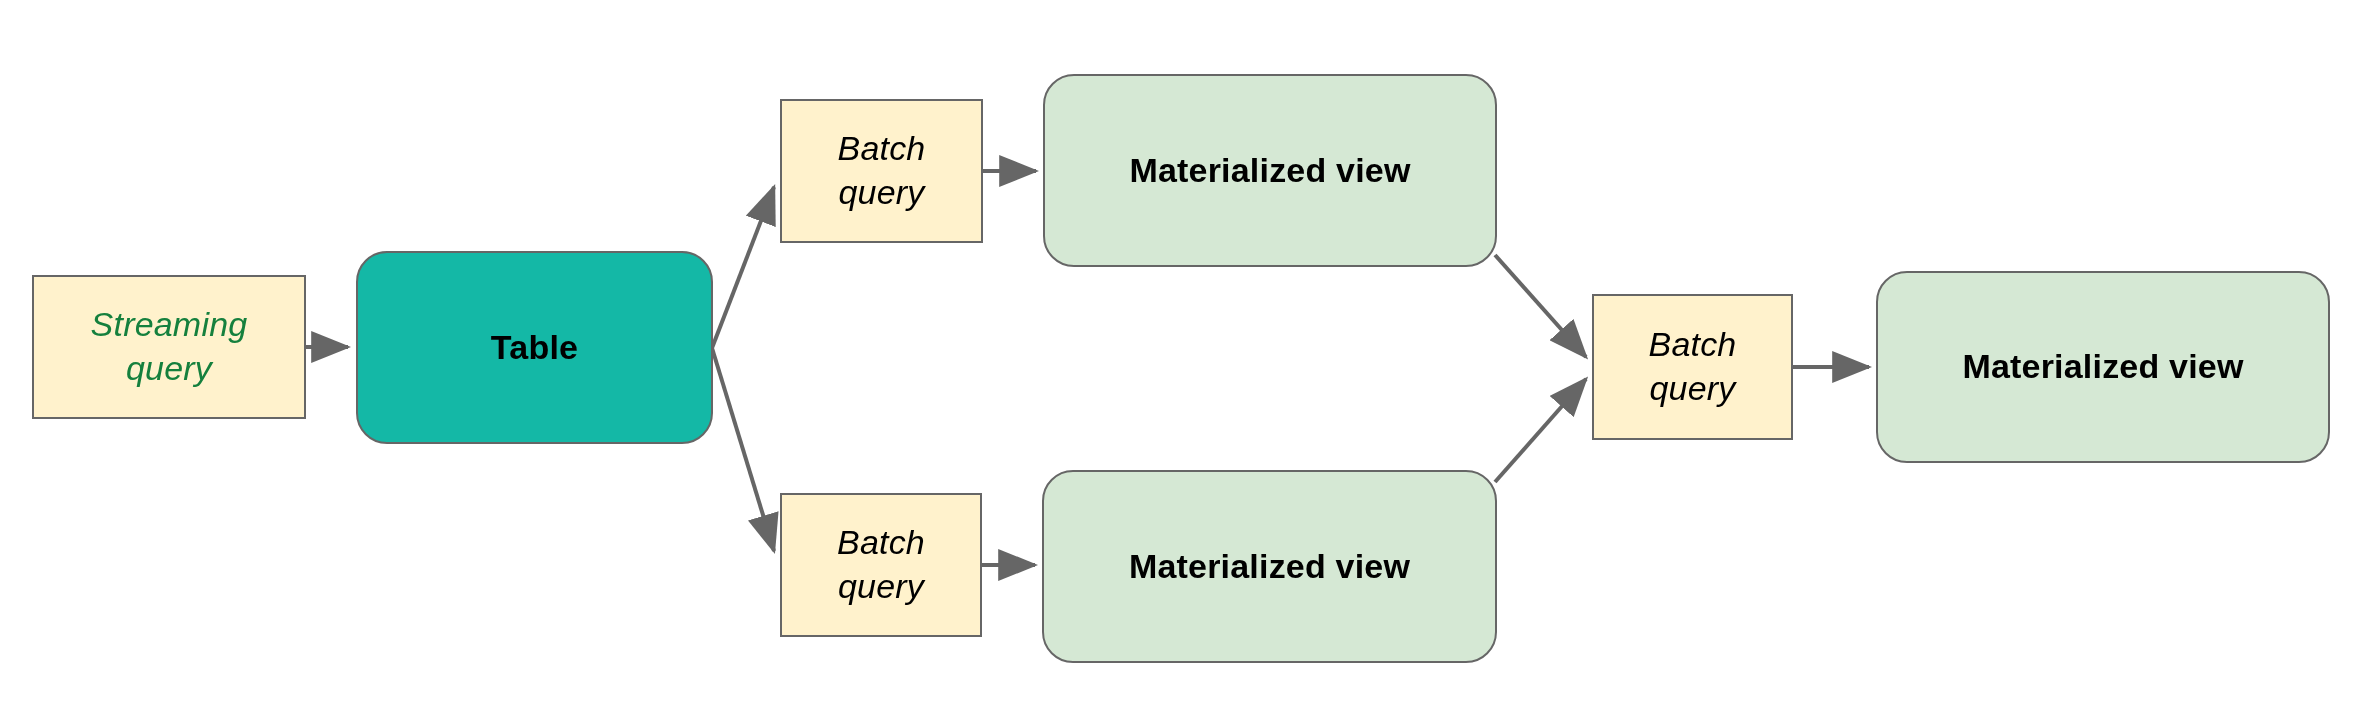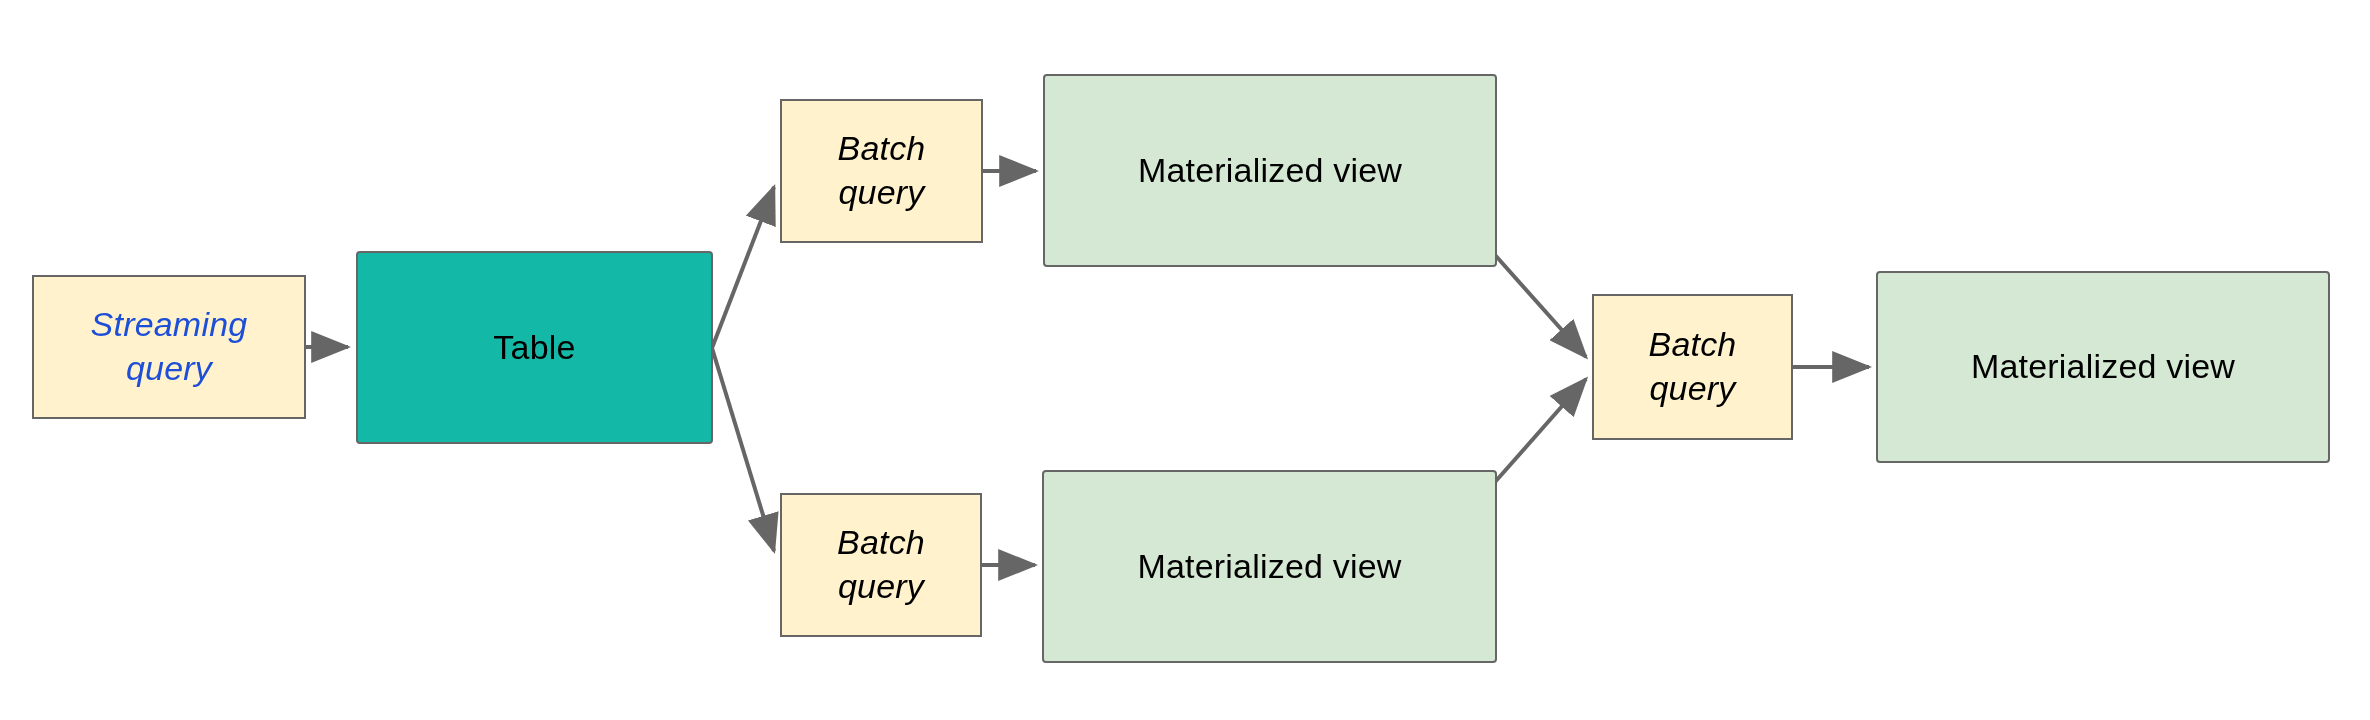--- a/index.html
+++ b/index.html
@@ -39,21 +39,22 @@
     white-space: pre-line;
     border: 2px solid #666666;
   }
   .node.process {
     background: #fff2cc;
     border-radius: 0;
     font-style: italic;
   }
   .node.store {
     background: #d5e8d4;
-    border-radius: 4px;
+    border-radius: 31px;
+    font-weight: bold;
   }
   .node .label {
     display: block;
     width: 100%;
     padding: 0 6px;
     box-sizing: border-box;
   }
 </style>
 </head>
 <body>
@@ -77,21 +78,21 @@
 
     <path class="edge" d="M 982 565 L 1035 565" fill="none" stroke="#666666" stroke-width="4" marker-end="url(#arrowhead)"></path>
 
     <path class="edge" d="M 1495 255 L 1586 357" fill="none" stroke="#666666" stroke-width="4" marker-end="url(#arrowhead)"></path>
 
     <path class="edge" d="M 1495 482 L 1586 379" fill="none" stroke="#666666" stroke-width="4" marker-end="url(#arrowhead)"></path>
 
     <path class="edge" d="M 1793 367 L 1869 367" fill="none" stroke="#666666" stroke-width="4" marker-end="url(#arrowhead)"></path>
   </svg>
 
-  <div class="node process" id="n0" style="left: 32px; top: 275px; width: 274px; height: 144px; background: rgb(255, 242, 204); border-color: rgb(102, 102, 102); color: #1d4ed8; border-radius: 0px;">
+  <div class="node process" id="n0" style="left: 32px; top: 275px; width: 274px; height: 144px; background: rgb(255, 242, 204); border-color: rgb(102, 102, 102); color: #15803d; border-radius: 0px;">
     <span class="label">Streaming
 query</span>
   </div>
 
   <div class="node store" id="n1" style="left: 356px; top: 251px; width: 357px; height: 193px; background: #14b8a6; border-color: rgb(102, 102, 102); color: rgb(0, 0, 0); align-items: center;">
     <span class="label">Table</span>
   </div>
 
   <div class="node process" id="n2" style="left: 780px; top: 99px; width: 203px; height: 144px; background: rgb(255, 242, 204); border-color: rgb(102, 102, 102); color: rgb(0, 0, 0); border-radius: 0px;">
     <span class="label">Batch

